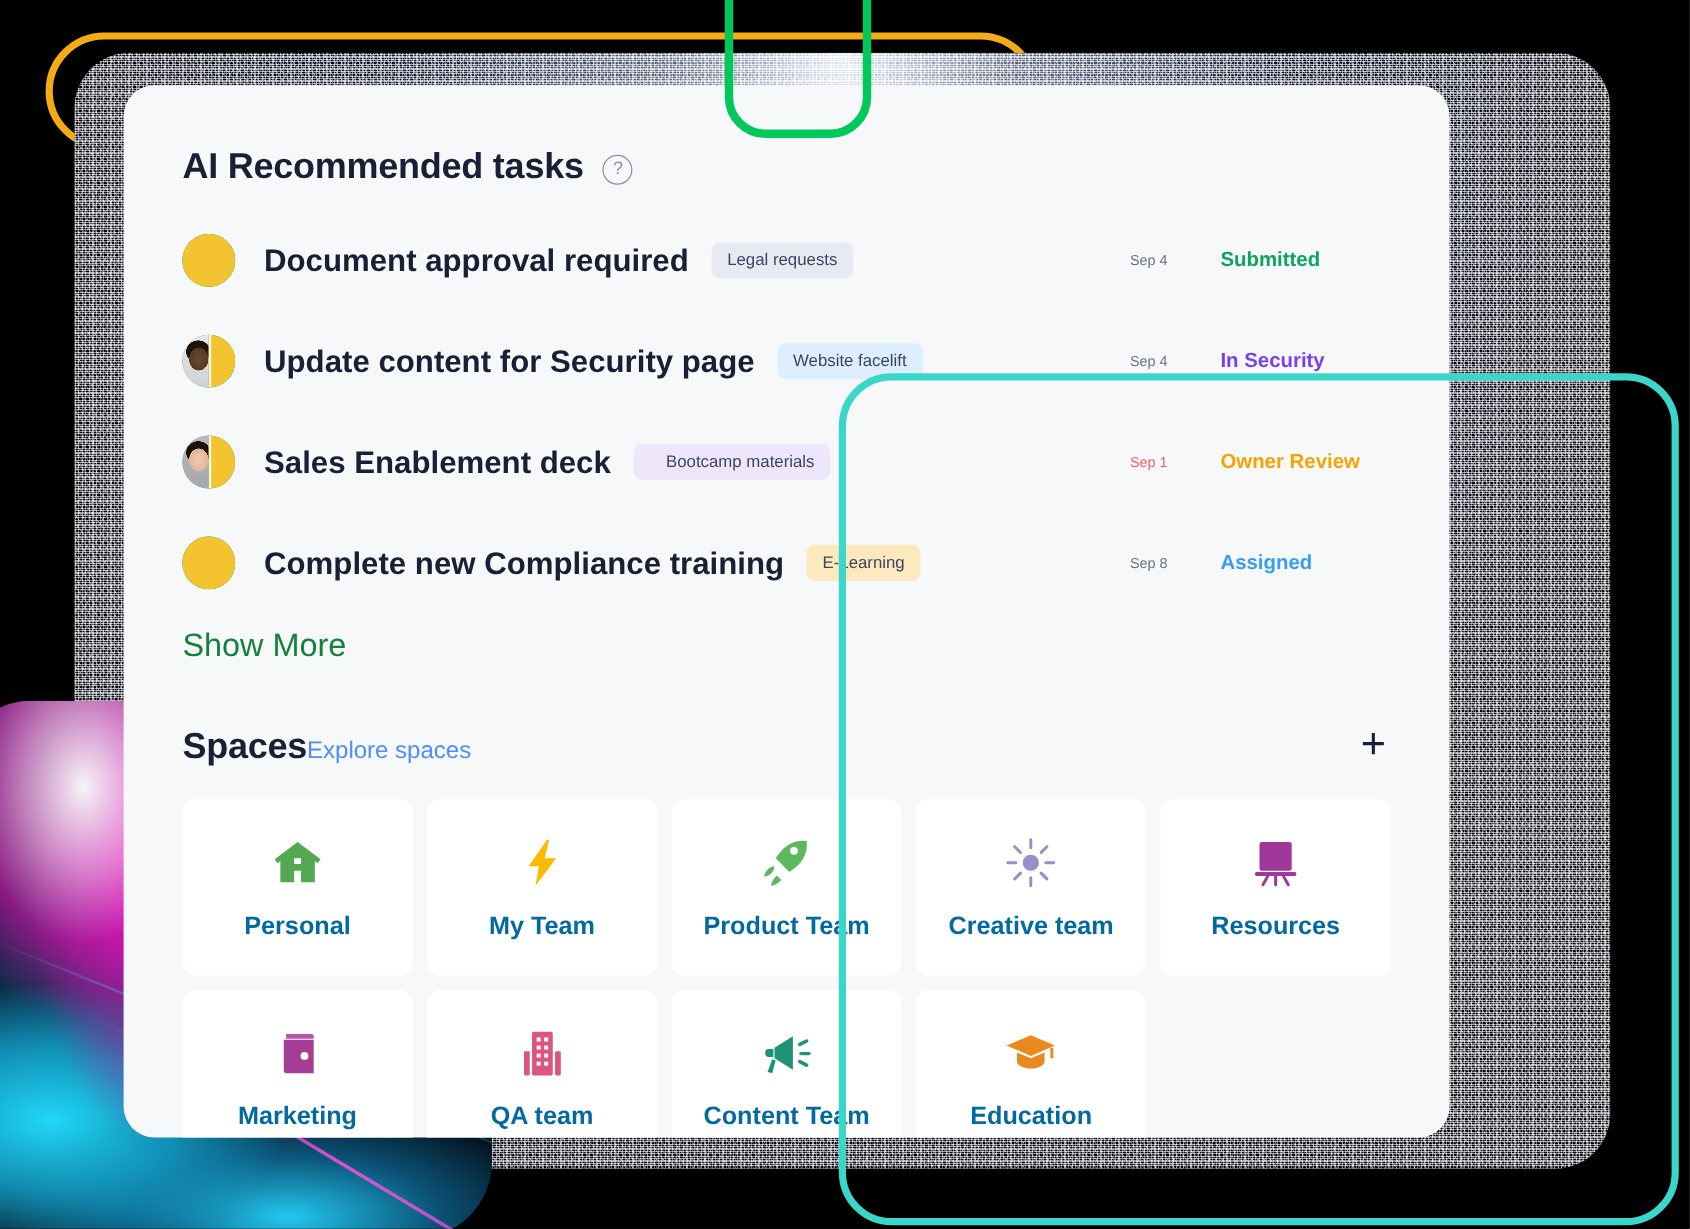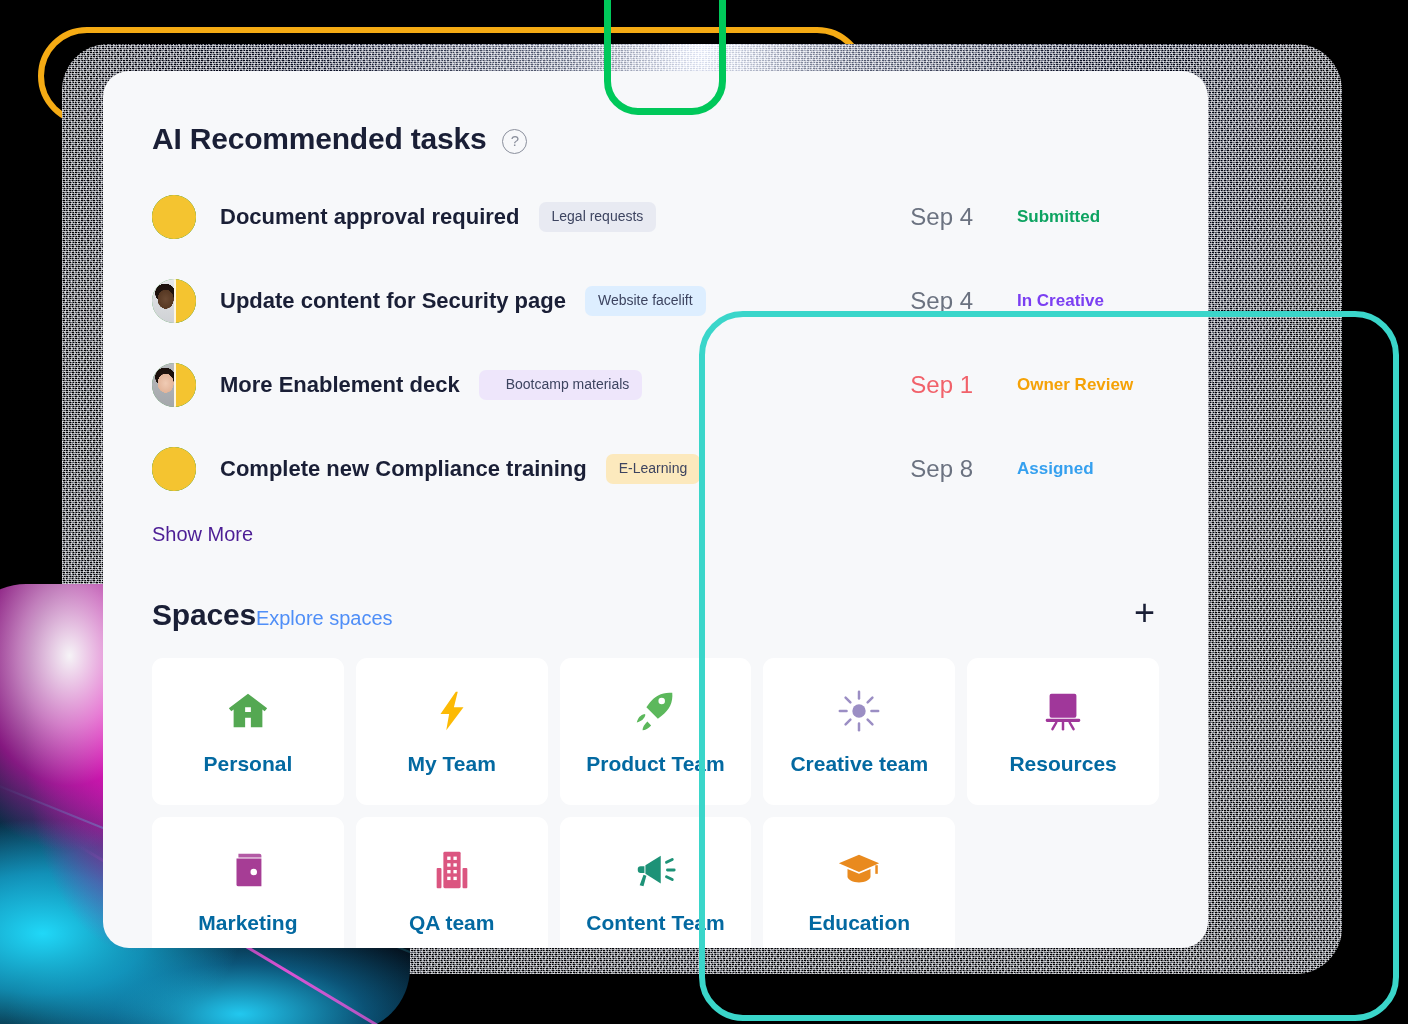--- a/index.html
+++ b/index.html
@@ -214,56 +214,56 @@
   }
   .avatar.split::after {
     content: "";
     position: absolute;
     left: 50%; top: 0;
     width: 1.5px; height: 100%;
     background: rgba(255,255,255,0.85);
   }
 
   .task-title {
-    font-size: 22px;
+    font-size: 26px;
     font-weight: 700;
     color: #1a1f36;
     margin-left: 24px;
     white-space: nowrap;
   }
 
   .task-tag {
     margin-left: 19px;
     font-size: 14px;
     padding: 7px 13px 9px;
     border-radius: 7px;
     white-space: nowrap;
     line-height: 1;
   }
 
   .task-spacer { flex: 1 1 auto; }
 
   .task-date {
-    font-size: 24px;
+    font-size: 12px;
     margin-right: 44px;
     white-space: nowrap;
   }
   .task-status {
     font-size: 17px;
     font-weight: 700;
     white-space: nowrap;
     text-align: left;
     min-width: 142px;
   }
 
   #show-more {
     display: inline-block;
     margin-top: 12px;
-    font-size: 20px;
-    color: #4c1d95;
+    font-size: 27px;
+    color: #15803d;
     cursor: pointer;
   }
 
   
   .spaces-head {
     display: flex;
     align-items: baseline;
     margin-top: 52px;
   }
   .spaces-title {
@@ -345,28 +345,28 @@
         </div>
         <div class="task-row">
           <div class="avatar split">
             <div class="face-left"></div>
             <div class="face-right"></div>
           </div>
           <div class="task-title">Update content for Security page</div>
           <div class="task-tag" style="background: rgb(221, 238, 255); color: rgb(61, 68, 96);">Website facelift</div>
           <div class="task-spacer"></div>
           <div class="task-date" style="color: rgb(107, 114, 128);">Sep 4</div>
-          <div class="task-status" style="color: rgb(123, 63, 242);">In Creative</div>
+          <div class="task-status" style="color: rgb(123, 63, 242);">In Security</div>
         </div>
         <div class="task-row">
           <div class="avatar split">
             <div class="face-left" style="--skin: #f0cbb4; --skin2: #e3b59a; --bgl: #b9bbbe; --bgl2: #a4a7ab;"></div>
             <div class="face-right"></div>
           </div>
-          <div class="task-title">More Enablement deck</div>
+          <div class="task-title">Sales Enablement deck</div>
           <div class="task-tag" style="background: rgb(238, 230, 251); color: rgb(61, 68, 96); padding-left: 27px;">Bootcamp materials</div>
           <div class="task-spacer"></div>
           <div class="task-date" style="color: rgb(241, 97, 106);">Sep 1</div>
           <div class="task-status" style="color: rgb(245, 162, 7);">Owner Review</div>
         </div>
         <div class="task-row">
           <div class="avatar">
             <div class="face"></div>
           </div>
           <div class="task-title">Complete new Compliance training</div>

